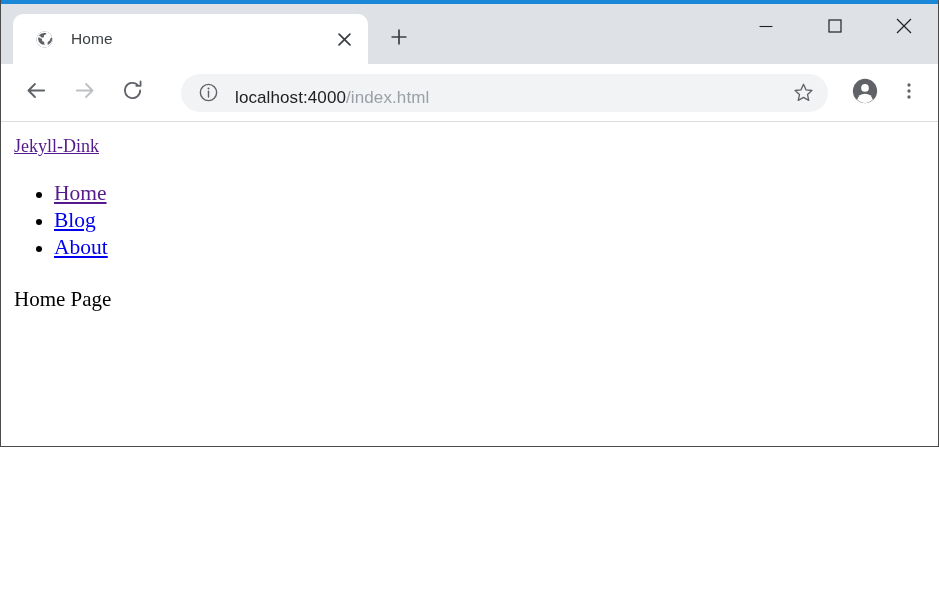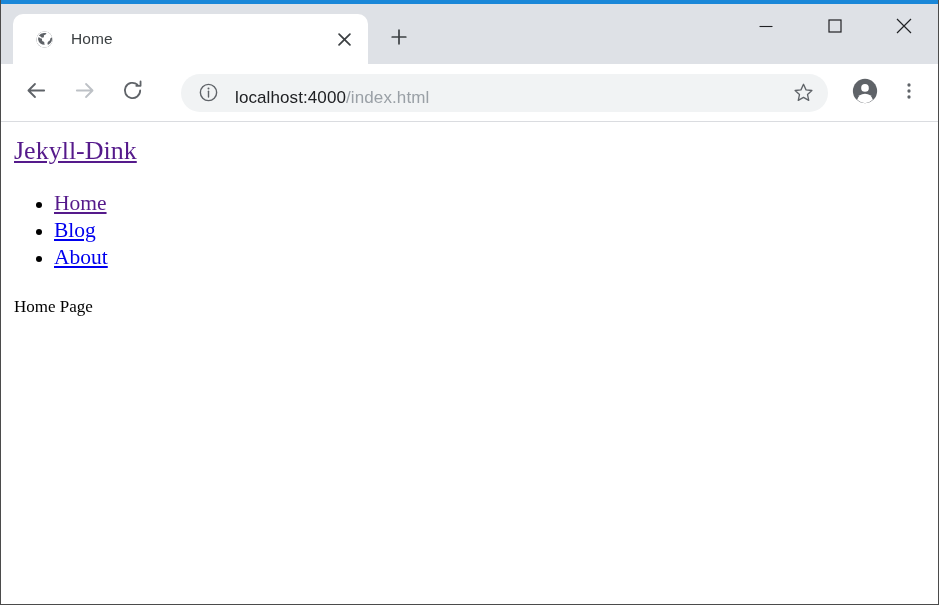--- a/index.html
+++ b/index.html
@@ -11,21 +11,21 @@
     width: 939px;
     height: 605px;
     overflow: hidden;
     font-family: "Liberation Sans", sans-serif;
   }
 
   
   #browser-window {
     position: relative;
     width: 939px;
-    height: 605px;
+    height: 447px;
     box-sizing: border-box;
     background: #8b5cf6;
     border-left: 1px solid #4b4b4b;
     border-right: 1px solid #4b4b4b;
     border-bottom: 1px solid #4b4b4b;
     display: flex;
     flex-direction: column;
   }
   #active-window-accent {
     height: 4px;
@@ -209,21 +209,21 @@
   }
   #page-document {
     font-family: "Liberation Serif", "DejaVu Serif", serif;
     font-size: 16px;
     color: #000000;
     padding: 8px;
     box-sizing: border-box;
   }
   #site-title-link {
     display: inline-block;
-    font-size: 26px;
+    font-size: 18px;
     color: #551a8b;
     text-decoration: underline;
     line-height: 1.25;
     margin-top: 5px;
     margin-left: 5px;
   }
   #site-nav-list {
     margin: 22px 0 0 0;
     padding-left: 45px;
     list-style-type: disc;
@@ -238,21 +238,21 @@
     font-size: 19px;
   }
   .nav-link {
     font-size: 21.5px;
     text-decoration: underline;
   }
   .nav-link.visited { color: #551a8b; }
   .nav-link.unvisited { color: #0000ee; }
   #page-heading {
     margin: 26px 0 0 5px;
-    font-size: 17px;
+    font-size: 21px;
     font-weight: normal;
     color: #000000;
     line-height: 1.2;
   }
 </style>
 </head>
 <body>
 
 <div id="browser-window">
 

